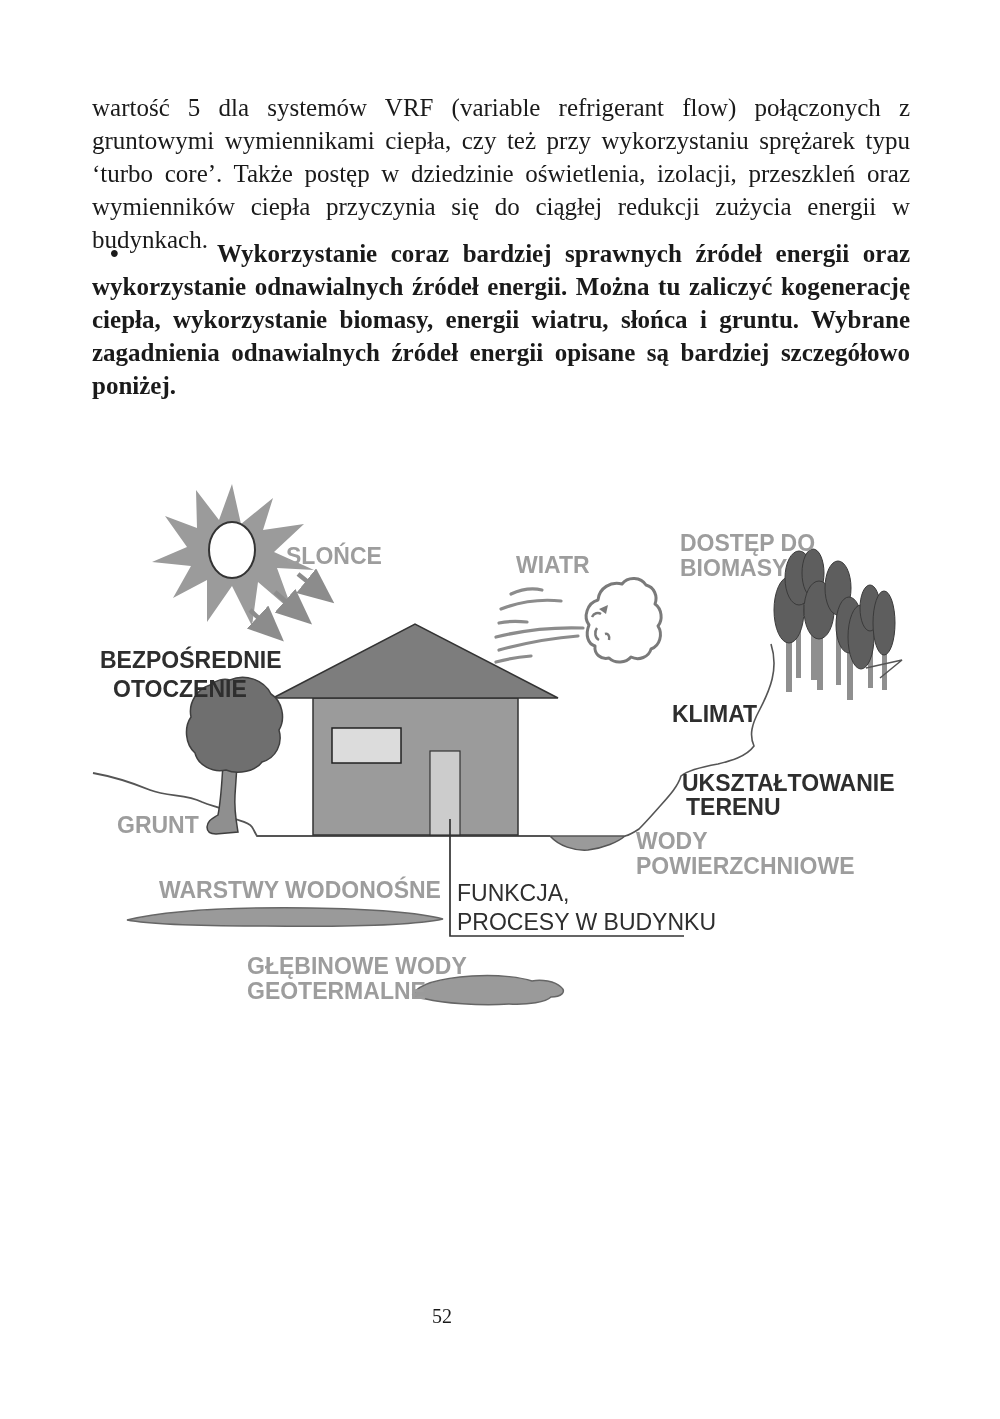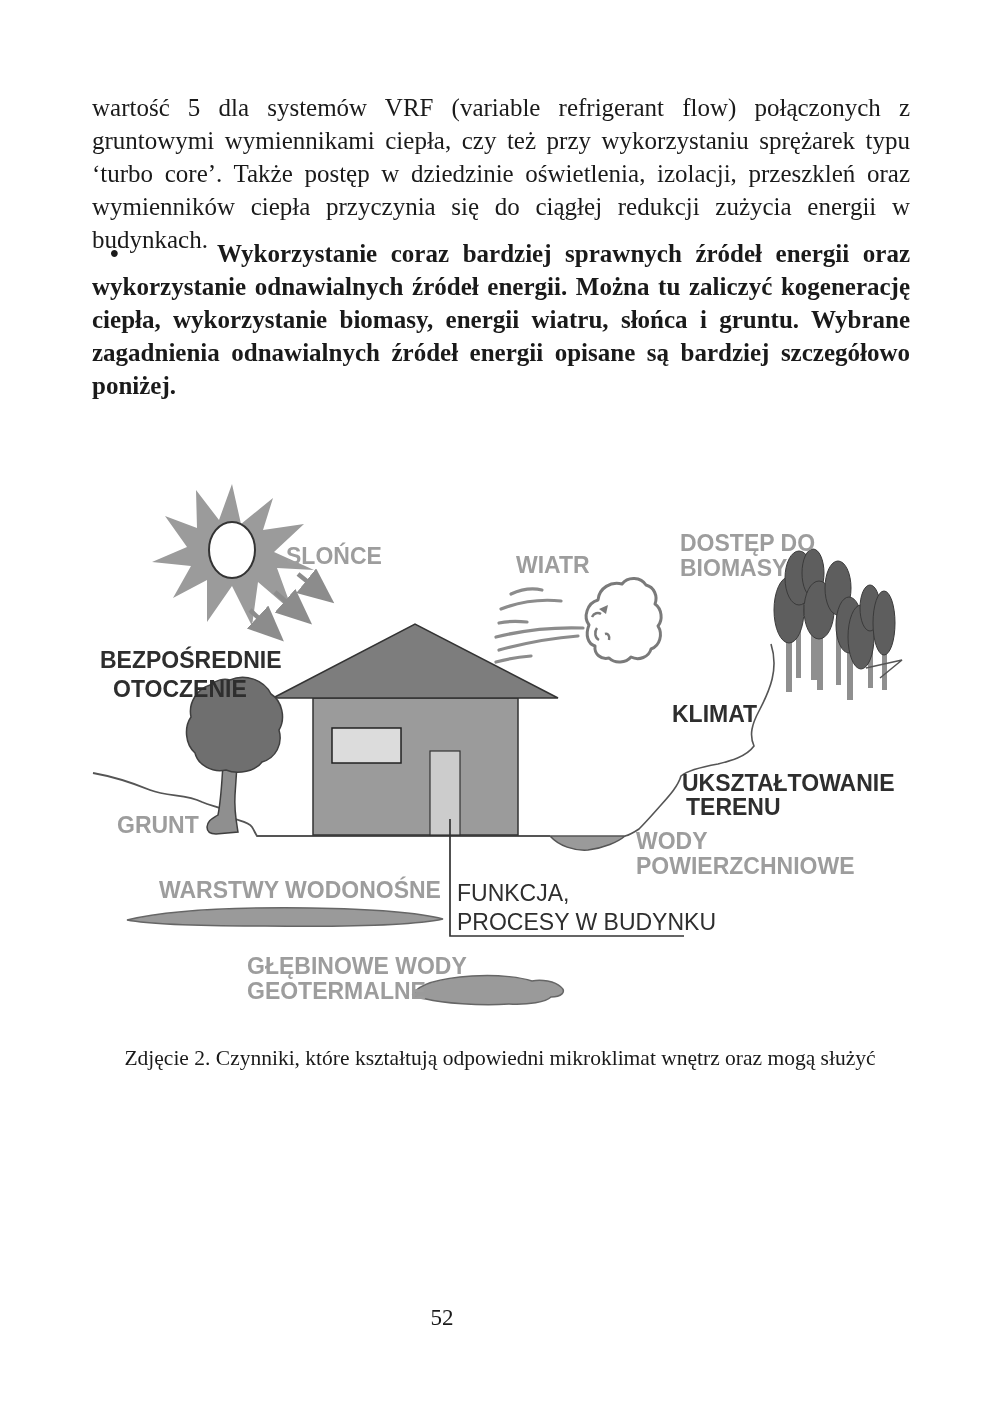--- a/index.html
+++ b/index.html
@@ -18,21 +18,21 @@
   }
   .figure{
     position:absolute;left:80px;top:470px;width:860px;height:560px;
   }
   .caption{
     position:absolute;left:0;top:1044px;width:1000px;text-align:center;
     font-size:21.5px;line-height:29px;
   }
   .page-num{
     position:absolute;left:0;top:1305px;width:884px;text-align:center;
-    font-size:23px;
+    font-size:20px;
   }
   
   .lbl{font-family:"Liberation Sans", sans-serif;font-weight:700;font-size:23px;}
   .lbl-grey{fill:#9d9d9d;}
   .lbl-dark{fill:#2e2e2e;}
   .lbl-reg{font-weight:400;}
 </style>
 </head>
 <body>
 
@@ -136,16 +136,15 @@
   <path d="M370,349 L370,466 L604,466" fill="none" stroke="#333333" stroke-width="1.7"></path>
   <text class="lbl lbl-dark lbl-reg" x="377" y="431">FUNKCJA,</text>
   <text class="lbl lbl-dark lbl-reg" x="377" y="460">PROCESY W BUDYNKU</text>
 
   <path d="M333,524 C339,514 362,508 392,506 C420,504 443,508 452,511 C461,509 475,511 481,517 C487,522 481,527 471,527 C466,532 449,535 429,534 C399,536 362,533 346,529 C338,528 331,527 333,524 Z" fill="#9a9a9a" stroke="#666666" stroke-width="1.5"></path>
   <text class="lbl lbl-grey" x="167" y="504">GŁĘBINOWE WODY</text>
   <text class="lbl lbl-grey" x="167" y="529">GEOTERMALNE</text>
 </svg>
 
 <div class="caption">
-  <div>Zdjęcie 2. Czynniki, które kształtują odpowiedni mikroklimat wnętrz oraz mogą służyć</div>
 </div>
 
 <div class="page-num">52</div>
 
 </body></html>

